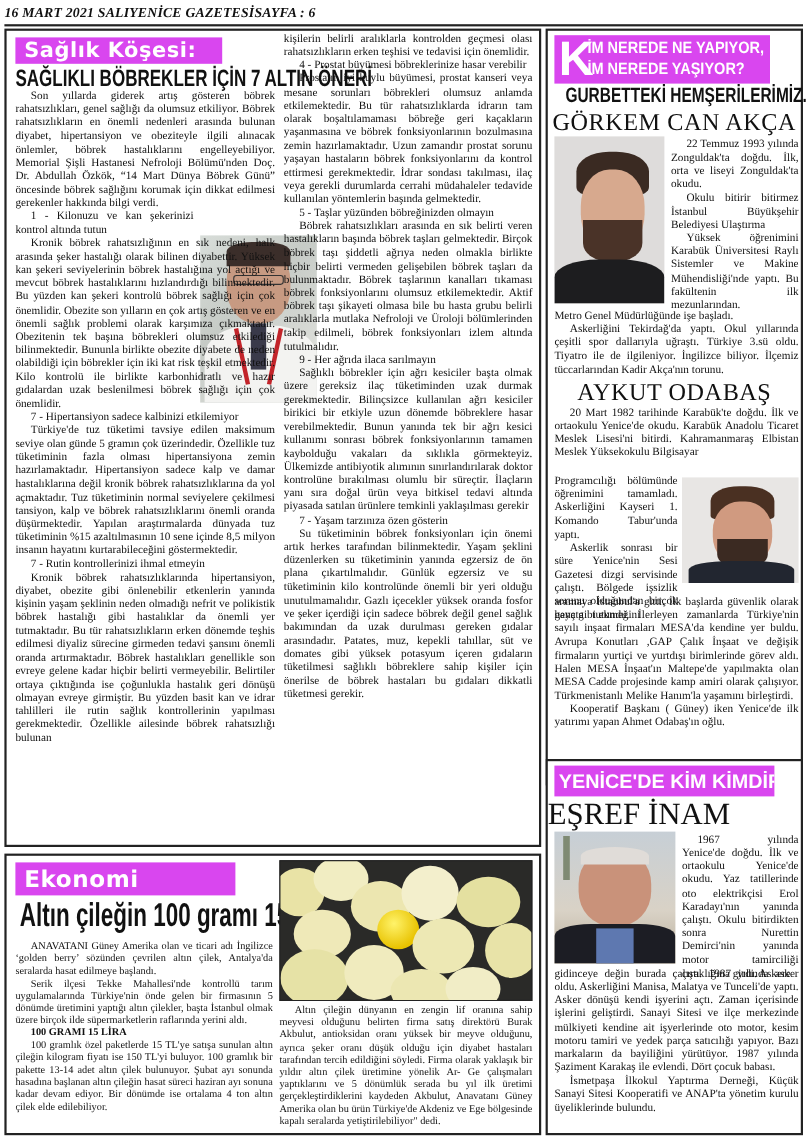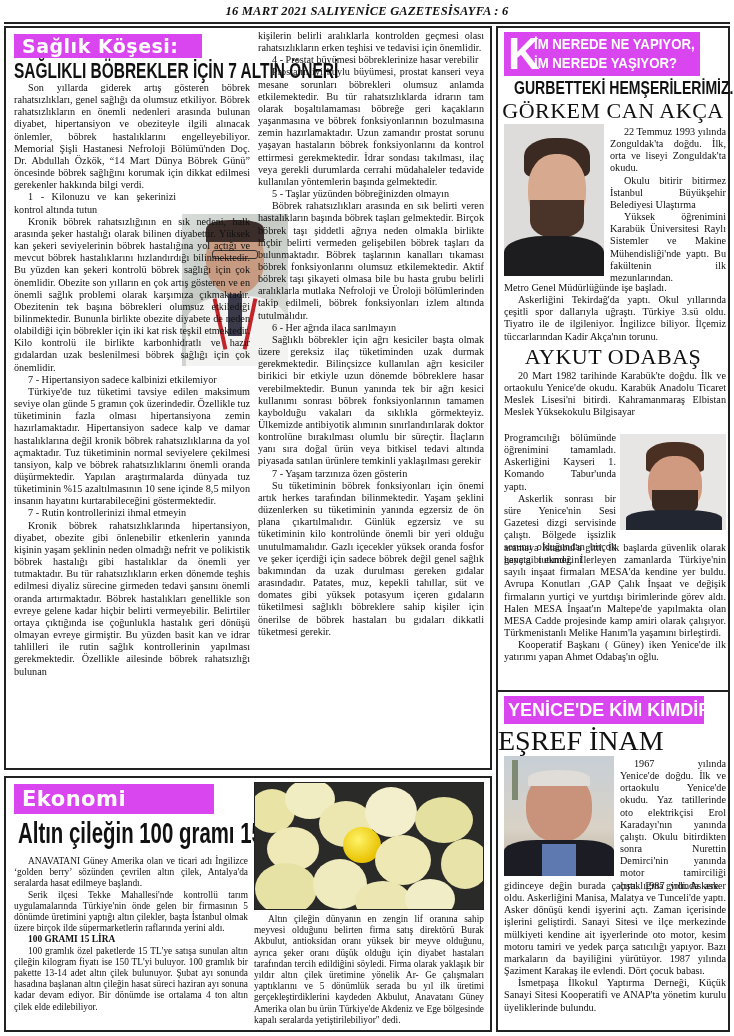--- a/index.html
+++ b/index.html
@@ -1,17 +1,17 @@
 <!DOCTYPE html>
 <html><head>
 <meta charset="utf-8">
 <style>
   html,body{margin:0;padding:0;background:#fff;}
   body{width:734px;height:1036px;position:relative;overflow:hidden;font-family:"DejaVu Serif","Liberation Serif",serif;color:#111;}
-  .masthead{position:absolute;left:4px;right:4px;top:0;height:22px;border-bottom:2px solid #222;display:flex;justify-content:center;align-items:center;font-family:"Liberation Serif",serif;font-style:italic;font-weight:bold;font-size:12.5px;letter-spacing:.2px;}
+  .masthead{position:absolute;left:4px;right:4px;top:0;height:22px;border-bottom:2px solid #222;display:flex;justify-content:flex-start;align-items:center;font-family:"Liberation Serif",serif;font-style:italic;font-weight:bold;font-size:12.5px;letter-spacing:.2px;}
   .box{position:absolute;border:2px solid #222;box-sizing:border-box;background:#fff;}
   .bar{background:#d946ef;color:#fff;font-family:"Liberation Sans",sans-serif;font-weight:bold;display:inline-block;}
   .txt{font-family:"Liberation Serif",serif;font-size:10.2px;line-height:12.15px;text-align:justify;hyphens:auto;}
   .txt p{margin:0;text-indent:14px;}
   .photo{position:absolute;overflow:hidden;}
   .cond{font-family:"Liberation Sans",sans-serif;font-weight:bold;transform:scaleX(.72);transform-origin:left center;white-space:nowrap;display:inline-block;}
 </style>
 </head>
 <body>
 
@@ -46,21 +46,21 @@
     <p>7 - Rutin kontrollerinizi ihmal etmeyin</p>
     <p>Kronik böbrek rahatsızlıklarında hipertansiyon, diyabet, obezite gibi önlenebilir etkenlerin yanında kişinin yaşam şeklinin neden olmadığı nefrit ve polikistik böbrek hastalığı gibi hastalıklar da önemli yer tutmaktadır. Bu tür rahatsızlıkların erken dönemde teşhis edilmesi diyaliz sürecine girmeden tedavi şansını önemli oranda artırmaktadır. Böbrek hastalıkları genellikle son evreye gelene kadar hiçbir belirti vermeyebilir. Belirtiler ortaya çıktığında ise çoğunlukla hastalık geri dönüşü olmayan evreye girmiştir. Bu yüzden basit kan ve idrar tahlilleri ile rutin sağlık kontrollerinin yapılması gerekmektedir. Özellikle ailesinde böbrek rahatsızlığı bulunan</p>
   </div>
 
   <div class="txt" style="position:absolute;left:252px;top:2px;width:226px;">
     <p style="text-indent:0;">kişilerin belirli aralıklarla kontrolden geçmesi olası rahatsızlıkların erken teşhisi ve tedavisi için önemlidir.</p>
     <p>4 - Prostat büyümesi böbreklerinize hasar verebilir</p>
     <p>Prostatın iyi huylu büyümesi, prostat kanseri veya mesane sorunları böbrekleri olumsuz anlamda etkilemektedir. Bu tür rahatsızlıklarda idrarın tam olarak boşaltılamaması böbreğe geri kaçakların yaşanmasına ve böbrek fonksiyonlarının bozulmasına zemin hazırlamaktadır. Uzun zamandır prostat sorunu yaşayan hastaların böbrek fonksiyonlarını da kontrol ettirmesi gerekmektedir. İdrar sondası takılması, ilaç veya gerekli durumlarda cerrahi müdahaleler tedavide kullanılan yöntemlerin başında gelmektedir.</p>
     <p>5 - Taşlar yüzünden böbreğinizden olmayın</p>
     <p>Böbrek rahatsızlıkları arasında en sık belirti veren hastalıkların başında böbrek taşları gelmektedir. Birçok böbrek taşı şiddetli ağrıya neden olmakla birlikte hiçbir belirti vermeden gelişebilen böbrek taşları da bulunmaktadır. Böbrek taşlarının kanalları tıkaması böbrek fonksiyonlarını olumsuz etkilemektedir. Aktif böbrek taşı şikayeti olmasa bile bu hasta grubu belirli aralıklarla mutlaka Nefroloji ve Üroloji bölümlerinden takip edilmeli, böbrek fonksiyonları izlem altında tutulmalıdır.</p>
-    <p>6 - Her ağrıda ilaca sarılmayın</p>
+    <p>9 - Her ağrıda ilaca sarılmayın</p>
     <p>Sağlıklı böbrekler için ağrı kesiciler başta olmak üzere gereksiz ilaç tüketiminden uzak durmak gerekmektedir. Bilinçsizce kullanılan ağrı kesiciler birikici bir etkiyle uzun dönemde böbreklere hasar verebilmektedir. Bunun yanında tek bir ağrı kesici kullanımı sonrası böbrek fonksiyonlarının tamamen kaybolduğu vakaları da sıklıkla görmekteyiz. Ülkemizde antibiyotik alımının sınırlandırılarak doktor kontrolüne bırakılması olumlu bir süreçtir. İlaçların yanı sıra doğal ürün veya bitkisel tedavi altında piyasada satılan ürünlere temkinli yaklaşılması gerekir</p>
     <p>7 - Yaşam tarzınıza özen gösterin</p>
     <p>Su tüketiminin böbrek fonksiyonları için önemi artık herkes tarafından bilinmektedir. Yaşam şeklini düzenlerken su tüketiminin yanında egzersiz de ön plana çıkartılmalıdır. Günlük egzersiz ve su tüketiminin kilo kontrolünde önemli bir yeri olduğu unutulmamalıdır. Gazlı içecekler yüksek oranda fosfor ve şeker içerdiği için sadece böbrek değil genel sağlık bakımından da uzak durulması gereken gıdalar arasındadır. Patates, muz, kepekli tahıllar, süt ve domates gibi yüksek potasyum içeren gıdaların tüketilmesi sağlıklı böbreklere sahip kişiler için önerilse de böbrek hastaları bu gıdaları dikkatli tüketmesi gerekir.</p>
   </div>
 </div>
 
 <div class="box" style="left:4px;top:776px;width:488px;height:256px;">
   <div class="bar" style="position:absolute;left:8px;top:6px;width:200px;height:30px;font-size:21px;line-height:30px;padding-left:8px;font-family:'DejaVu Sans',sans-serif;letter-spacing:.5px;box-sizing:border-box;">Ekonomi Köşesi:</div>
   <div style="position:absolute;left:12px;top:40px;width:230px;height:30px;">
     <span class="cond" style="font-size:30px;line-height:30px;transform:scaleX(.68);">Altın çileğin 100 gramı 15 TL</span>

